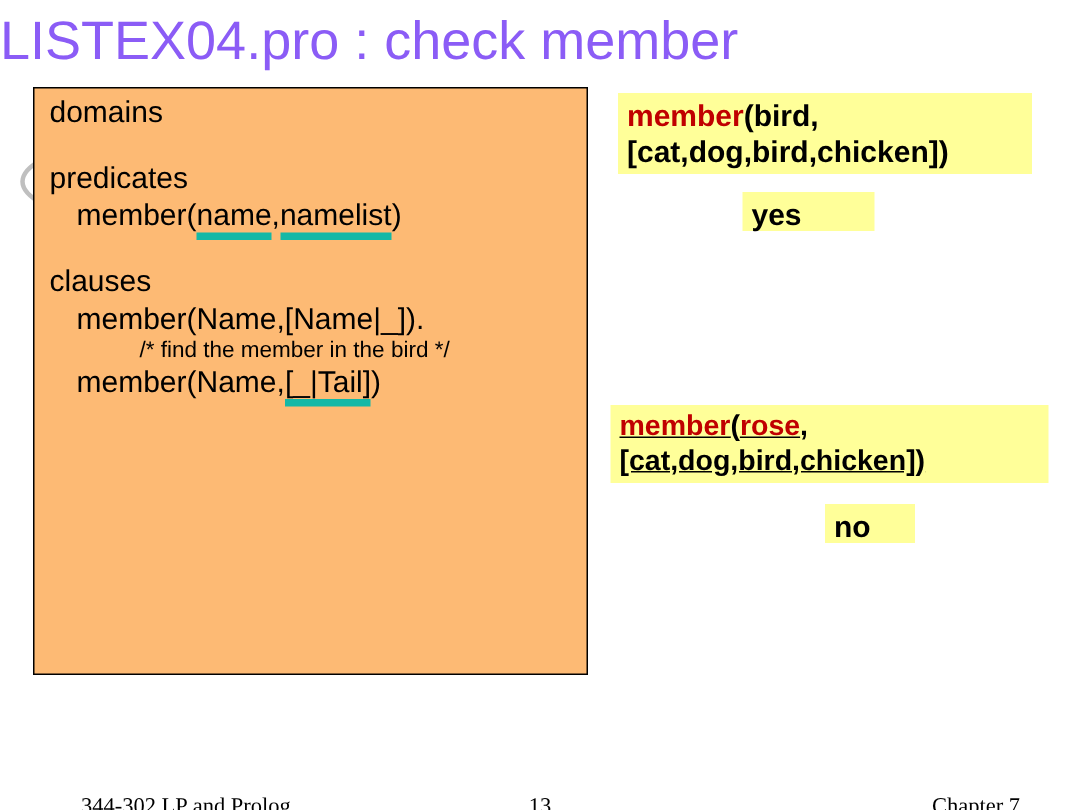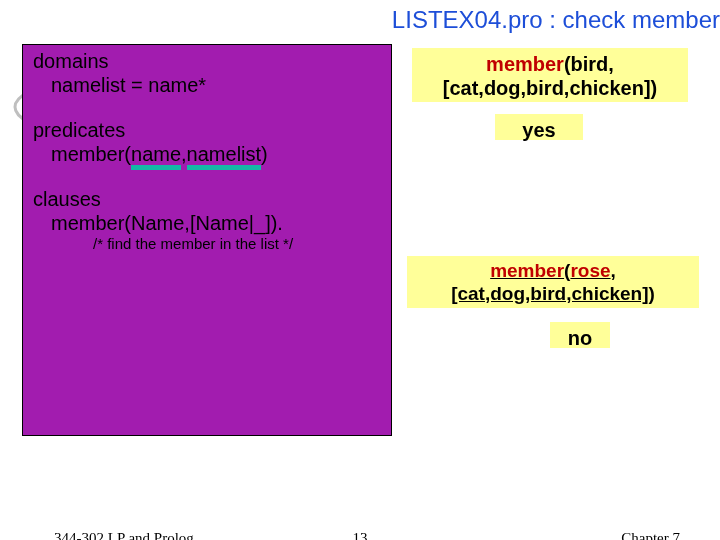--- a/index.html
+++ b/index.html
@@ -6,38 +6,38 @@
   body {
     margin: 0;
     width: 720px;
     height: 540px;
     background: #fff;
     font-family: "Comic Sans MS", "Comic Sans", cursive, sans-serif;
     position: relative;
     overflow: hidden;
   }
   .title {
-    text-align: right;
-    font-size: 24px;
+    text-align: left;
+    font-size: 36px;
     padding-top: 6px;
     padding-bottom: 6px;
-    color: #1d4ed8;
+    color: #8b5cf6;
   }
   .content-area {
     position: relative;
     margin-top: 4px;
   }
   .code-box {
     position: absolute;
     left: 22px;
     top: 0px;
     width: 370px;
     height: 392px;
     border: 1.5px solid #000;
-    background: #a21caf;
+    background: #fdba74;
     padding: 4px 10px 6px 10px;
     font-size: 20px;
     line-height: 1.22;
     color: #000;
   }
   .indent { padding-left: 18px; }
   .green-underline {
     border-bottom: 5px solid #14b8a6;
     padding-bottom: 0px;
   }
@@ -53,21 +53,21 @@
     height: 90px;
   }
   .ellipse svg { width: 100%; height: 100%; }
 
   .hi-box {
     position: absolute;
     background: #ffff99;
     font-family: Verdana, Arial, sans-serif;
     font-weight: bold;
     color: #000;
-    text-align: center;
+    text-align: left;
     padding: 4px 6px;
     font-size: 20px;
     line-height: 1.2;
   }
   .q1 { left: 412px; top: 4px; width: 276px; height: 54px; }
   .q1 .m { color: #c00000; }
   .a1 { left: 495px; top: 70px; width: 88px; height: 26px; font-size: 20px; }
   .q2 { left: 407px; top: 212px; width: 292px; height: 52px; font-size: 19px; text-decoration: underline; }
   .q2 .m { color: #c00000; }
   .q2 .r { color: #c00000; }
@@ -94,30 +94,32 @@
 <div class="content-area">
 
   <div class="ellipse">
     <svg viewBox="0 0 380 90">
       <ellipse cx="190" cy="45" rx="185" ry="40" fill="none" stroke="#bfbfbf" stroke-width="3"></ellipse>
     </svg>
   </div>
 
   <div class="code-box">
     <div>domains</div>
-    <div class="indent">namelist = name*</div>
     <div style="height:20px"></div>
     <div>predicates</div>
     <div class="indent">
       <span>member(</span><span class="green-underline">name</span><span>,</span><span class="green-underline">namelist</span><span>)</span>
     </div>
     <div style="height:20px"></div>
     <div>clauses</div>
     <div class="indent">member(Name,[Name|_]).</div>
-    <div class="comment">/* find the member in the list */</div>
+    <div class="comment">/* find the member in the bird */</div>
+    <div class="indent">
+      <span>member(Name,</span><span class="green-underline">[_|Tail]</span><span>)</span>
+    </div>
   </div>
 
   <div class="hi-box q1">
     <span class="m">member</span><span>(bird,[cat,dog,bird,chicken])</span>
   </div>
   <div class="hi-box a1">yes</div>
 
   <div class="hi-box q2">
     <span class="m">member</span><span>(</span><span class="r">rose</span><span>,[cat,dog,bird,chicken])</span>
   </div>

